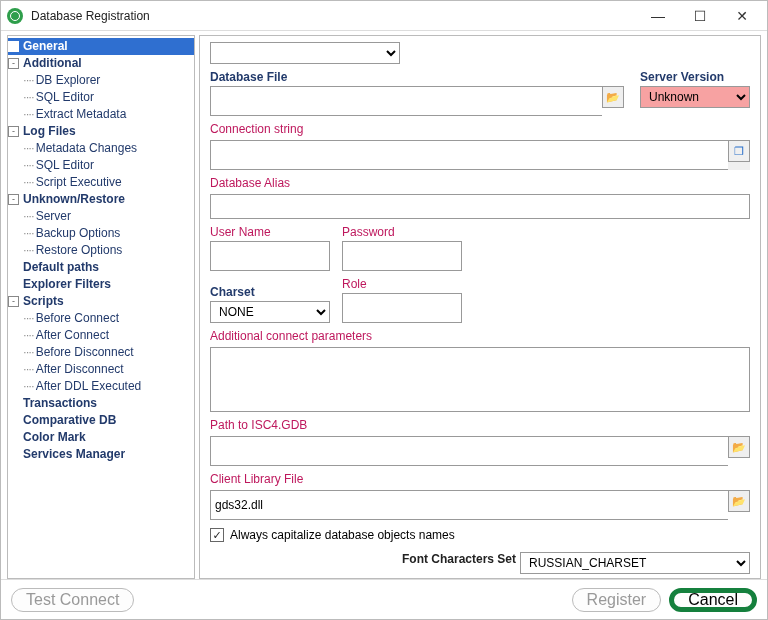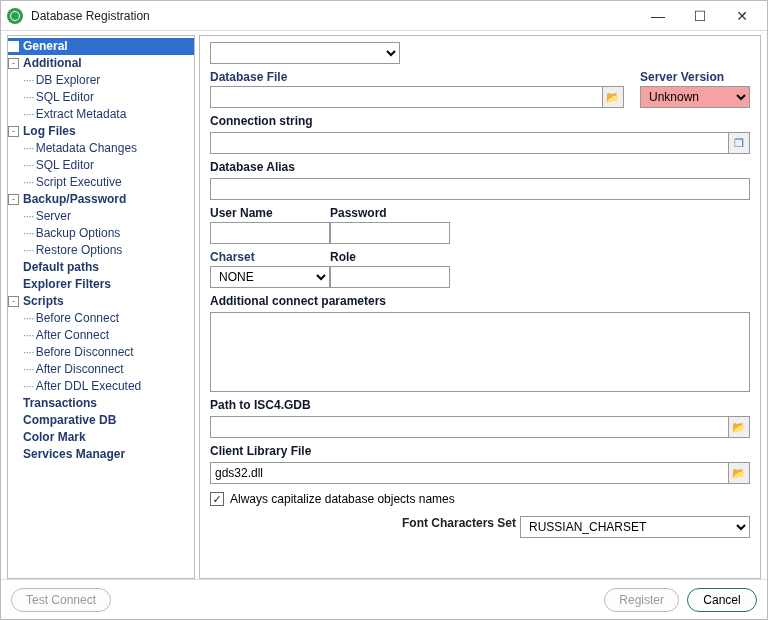--- a/index.html
+++ b/index.html
@@ -23,44 +23,44 @@
   .tree .toggle { width:11px; height:11px; border:1px solid #888; font-size:9px; line-height:9px; text-align:center; margin-right:4px; color:#555; background:#fff; flex:0 0 auto; }
   .tree .toggle.empty { border:none; }
   .tree .dots { color:#888; margin-right:2px; letter-spacing:-1px; font-size:11px;}
   .tree .lbl.bold { font-weight:700; color:#223a6b; }
   .tree .lbl { color:#223a6b; }
   .tree li.selected > .row { background:#2f6fd0; }
   .tree li.selected > .row .lbl { color:#fff; }
 
   .main { flex:1; border:1px solid #bbb; padding:6px 10px 4px 10px; overflow:auto; font-size:12px; display:flex; flex-direction:column; gap:4px; }
   .fld-label { font-weight:700; color:#223a6b; font-size:12px; margin-top:2px; }
-  .fld-label.plain { font-weight:700; color:#0f172a; }
-  .row2 { display:flex; align-items:flex-end;}
+  .fld-label.plain { font-weight:400; color:#be185d; }
+  .row2 { display:flex; gap:12px; align-items:flex-end;}
   .col { display:flex; flex-direction:column; gap:2px;}
-  input[type=text], select, textarea { font-size:12px; border:1px solid #999; background:#fff; padding:2px 4px; height:22px; }
+  input[type=text], select, textarea { font-size:12px; border:1px solid #999; background:#fff; padding:2px 4px; height:30px; }
   select { height:22px; }
   textarea { height:80px; resize:none; }
   .combo { display:flex; }
   .combo input { flex:1; border-right:none; }
   .combo .btn, .iconbtn { width:22px; height:22px; border:1px solid #999; background:#efefef; display:flex; align-items:center; justify-content:center; font-size:11px;}
   .disabled, .disabled * { background:#f0f0f0; color:#666; }
   .server-version select { background:#f7a2a2; }
   .checkbox-row{ display:flex; align-items:center; gap:6px; margin-top:4px;}
   .checkbox{ width:14px;height:14px;border:1px solid #666; display:flex;align-items:center;justify-content:center;font-size:11px;color:#222;background:#fff;}
   .font-row{ display:flex; align-items:flex-start; gap:4px; justify-content:flex-end; margin-top:6px;}
   .font-row .lbl{ font-weight:700; color:#222;}
   .font-row select{ width:230px;}
   .iconfolder{color:#c79a2b;}
 
   
   .footer { height:40px; border-top:1px solid #ddd; display:flex; align-items:center; padding:0 10px; gap:8px; }
   .footer .spacer{flex:1;}
-  .btn { height:24px; min-width:70px; padding:0 14px; border:1px solid #bbb; background:#fdfdfd; font-size:12px; display:flex; align-items:center; justify-content:center; border-radius:12px;}
+  .btn { height:24px; min-width:70px; padding:0 14px; border:1px solid #bbb; background:#fdfdfd; font-size:16px; display:flex; align-items:center; justify-content:center; border-radius:12px;}
   .btn.disabled{ color:#999; }
-  .btn.default{ border:1px solid #15803d; }
+  .btn.default{ border:5px solid #15803d; }
 
 </style>
 </head>
 <body>
 
 <div class="window">
 
   <div class="titlebar">
     <div class="app-icon"></div>
     <div class="title-text">Database Registration</div>
@@ -135,21 +135,21 @@
                   <span class="toggle empty">&nbsp;</span>
                   <span class="dots">····</span>
                   <span class="lbl">Script Executive</span>
                 </div>
               </li>
             </ul>
           </li>
           <li>
             <div class="row" style="padding-left: 0px;">
               <span class="toggle">-</span>
-              <span class="lbl bold">Backup/Password</span>
+              <span class="lbl bold">Unknown/Restore</span>
             </div>
             <ul>
               <li>
                 <div class="row" style="padding-left: 0px;">
                   <span class="toggle empty">&nbsp;</span>
                   <span class="dots">····</span>
                   <span class="lbl">Server</span>
                 </div>
               </li>
               <li>

